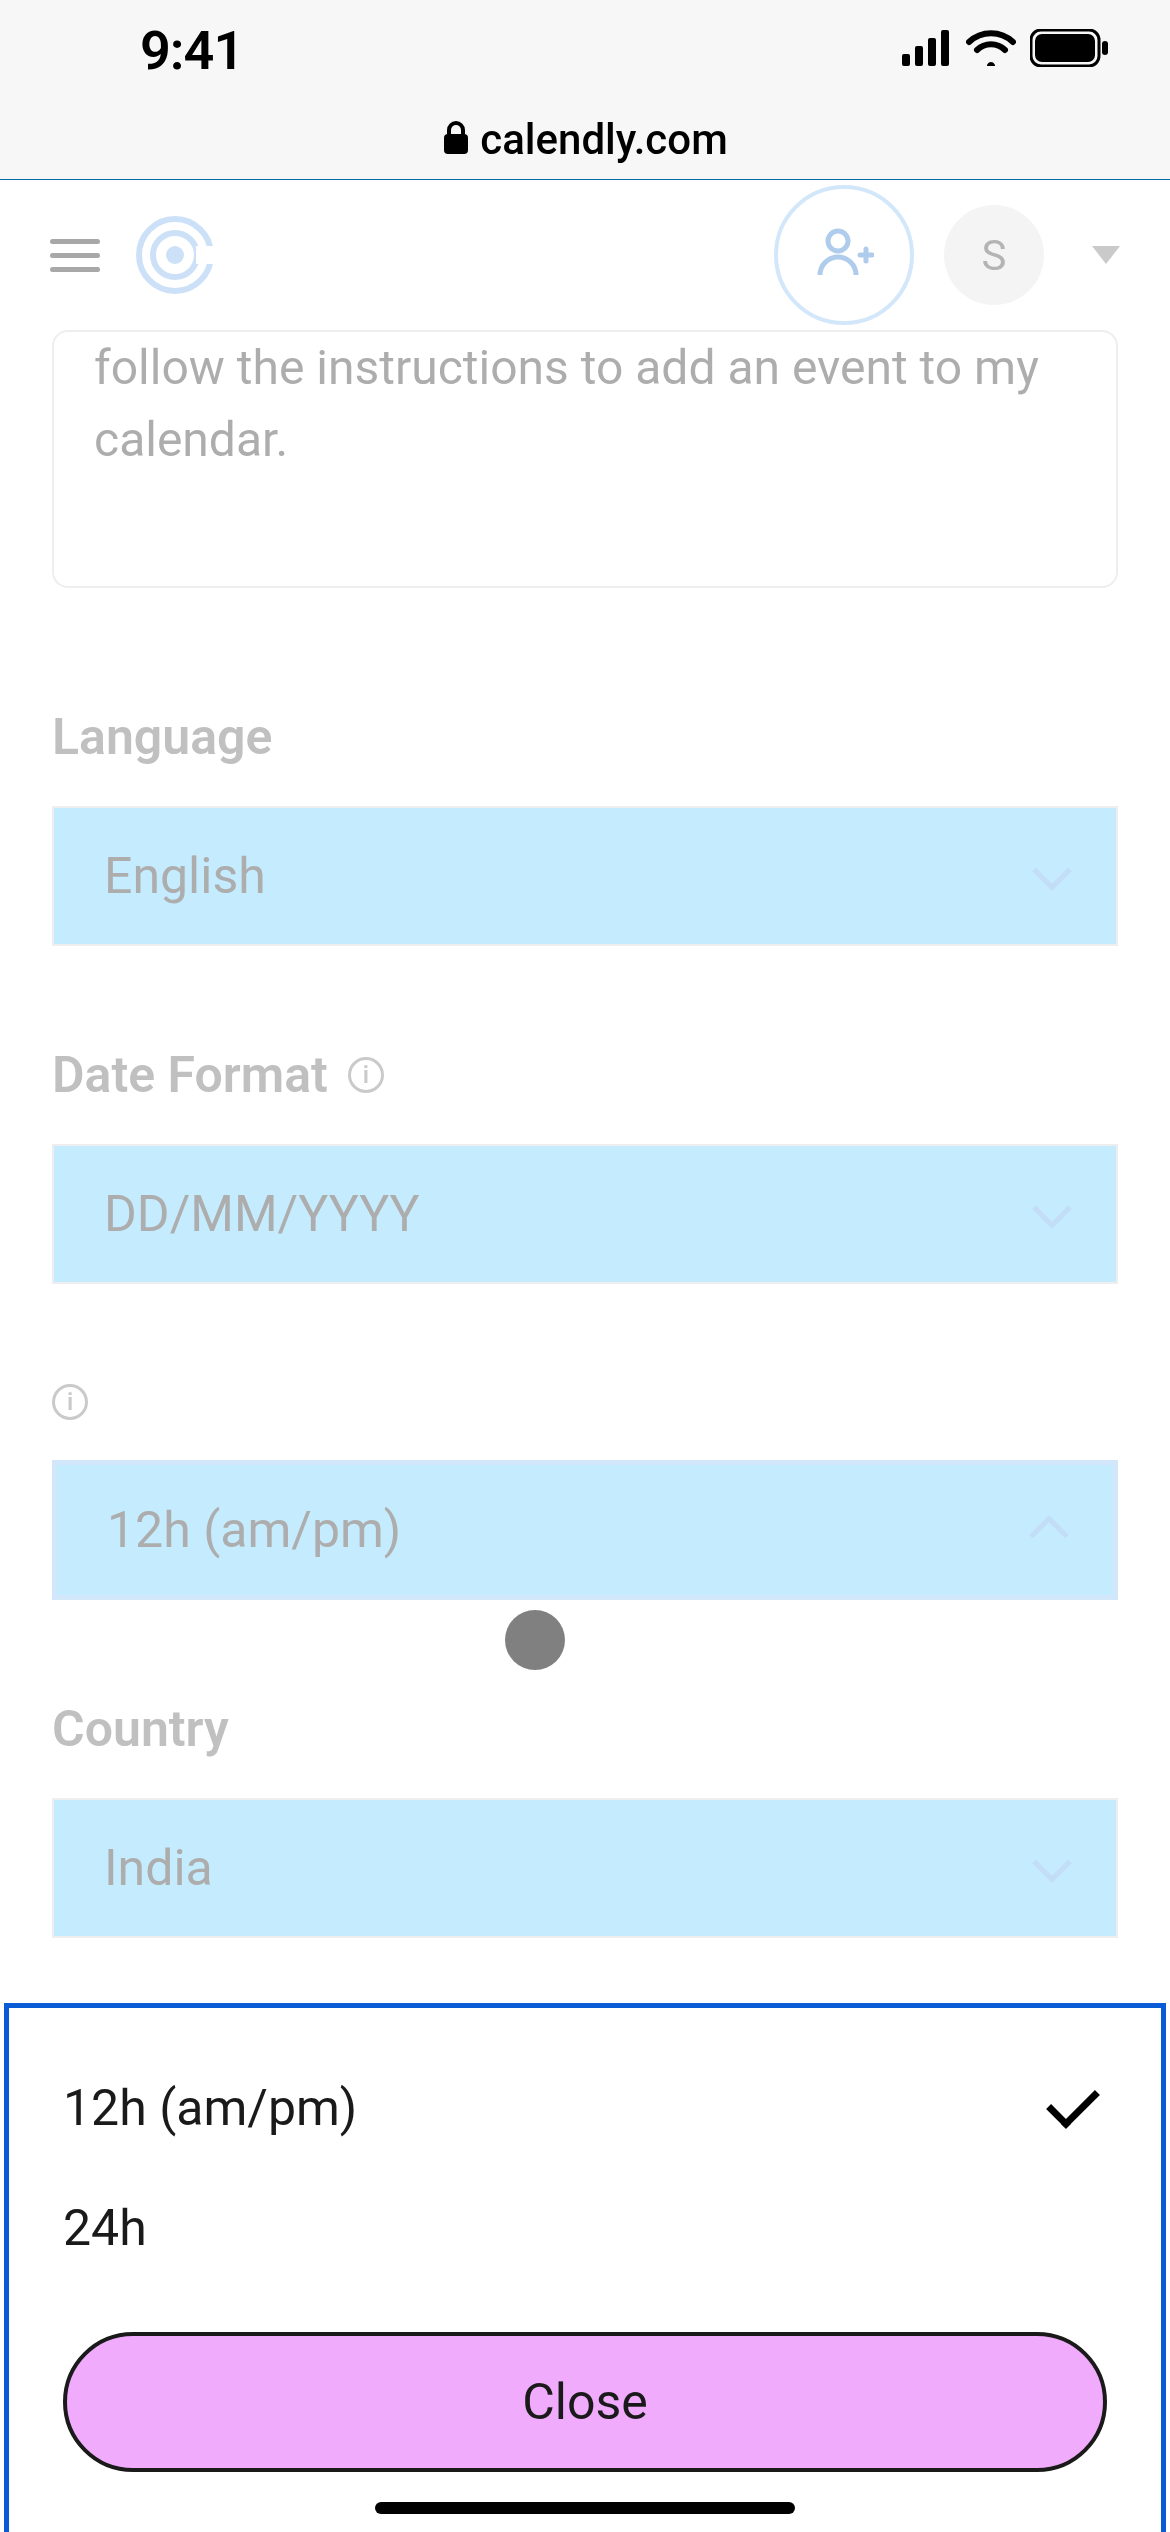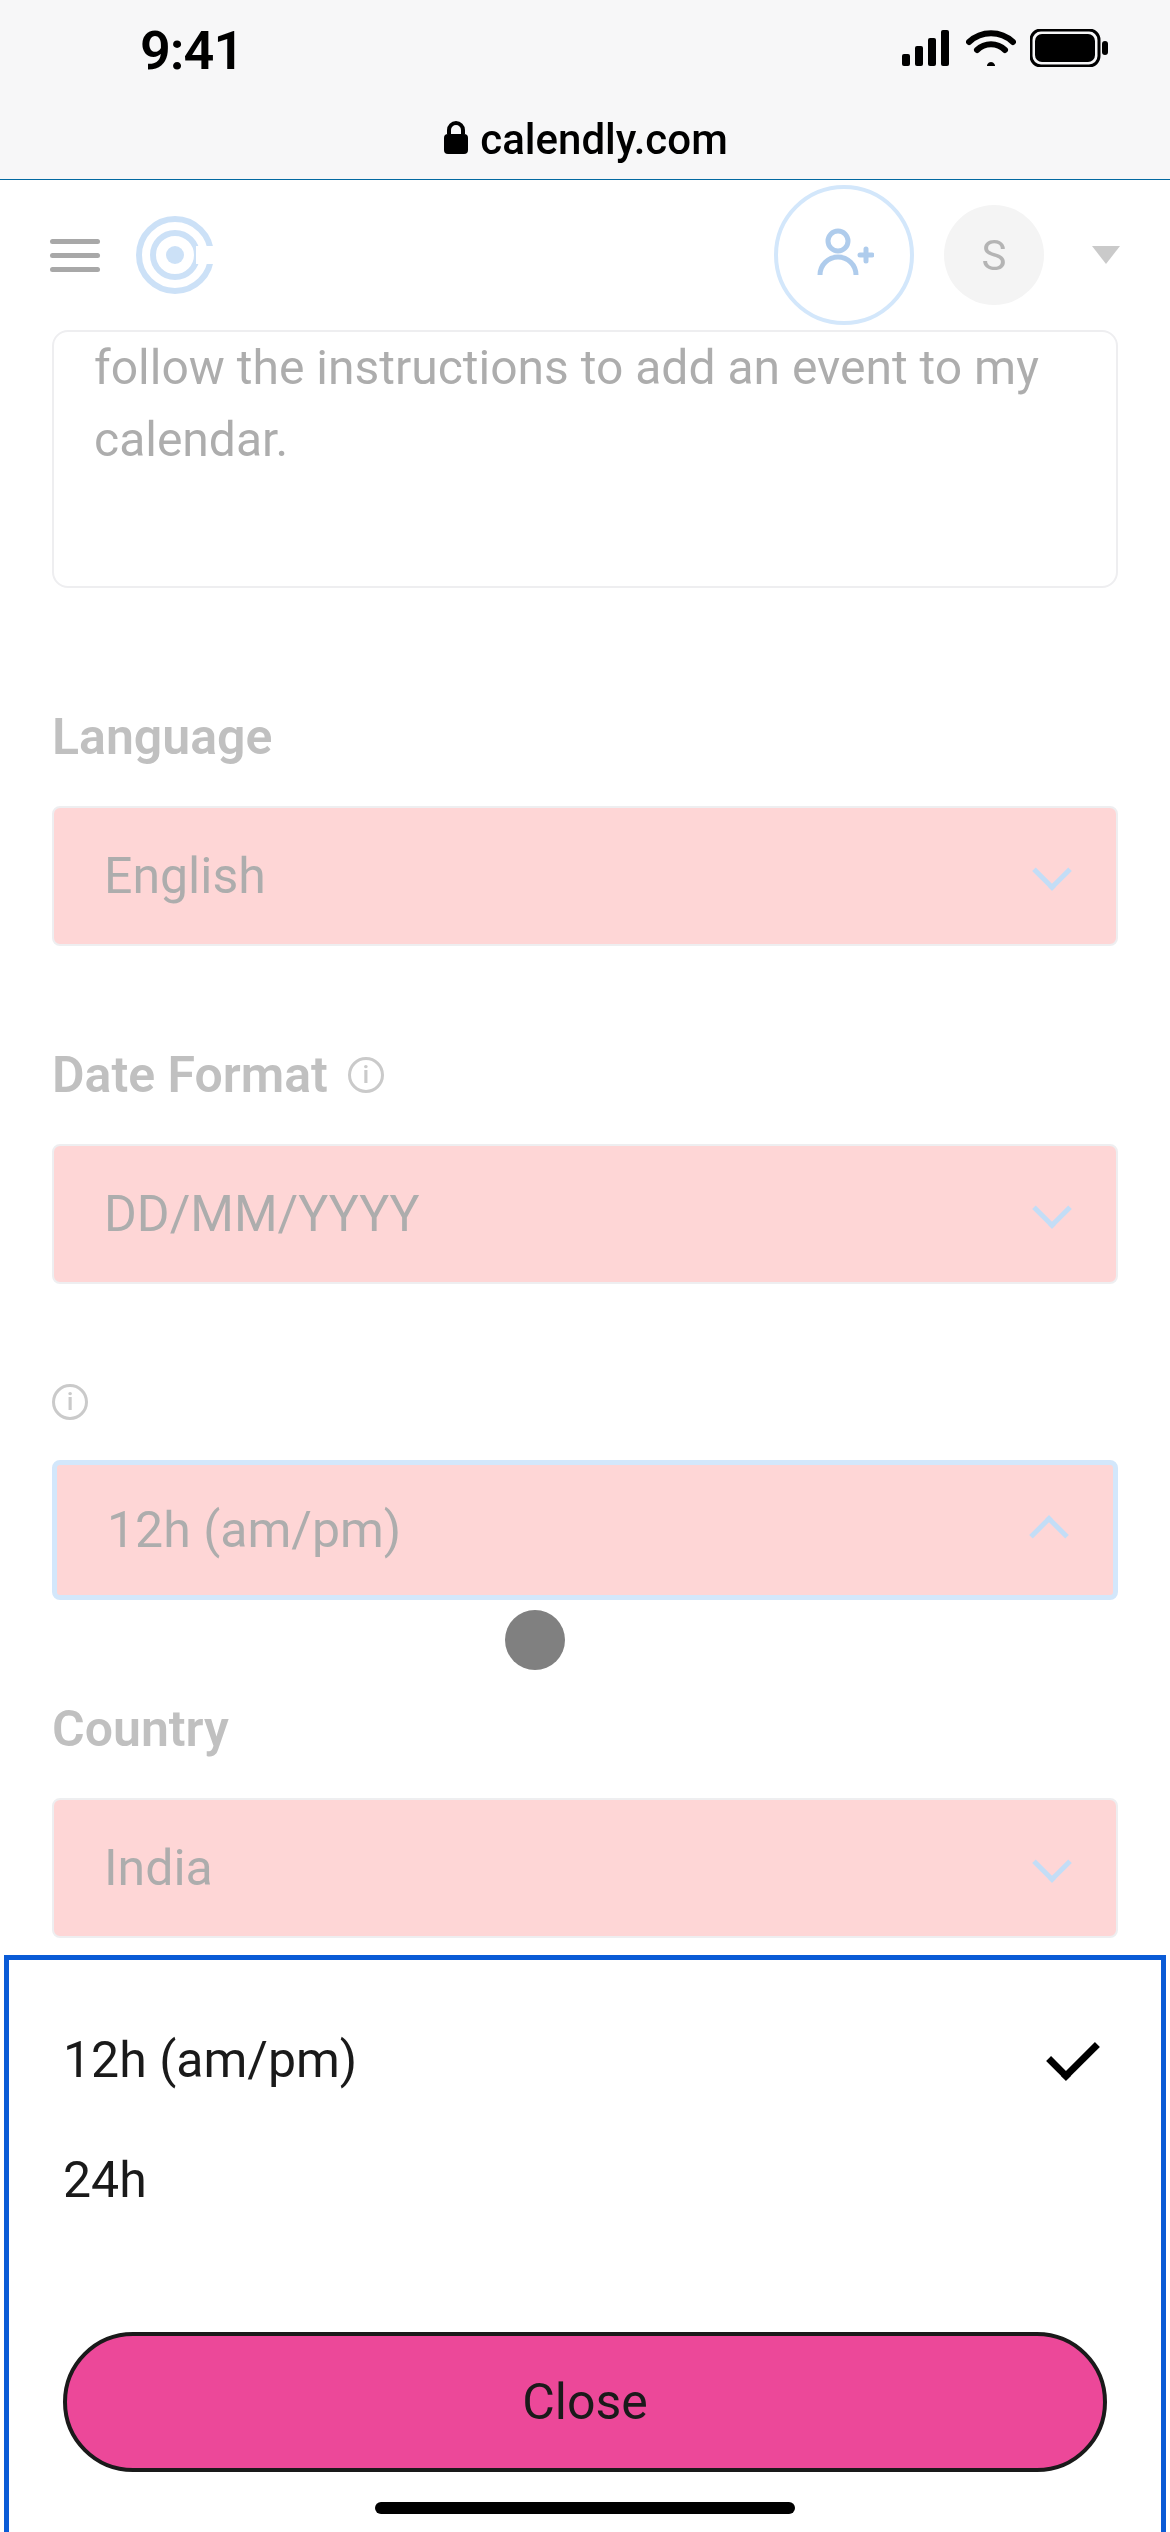--- a/index.html
+++ b/index.html
@@ -151,29 +151,29 @@
     border-radius: 50%;
     display: flex;
     align-items: center;
     justify-content: center;
     font-size: 24px;
     color: #8a8a8a;
     font-weight: 600;
   }
   .select {
     border: 2px solid #d9d9de;
-    border-radius: 8px;
+    border-radius: 0;
     height: 140px;
     display: flex;
     align-items: center;
     justify-content: space-between;
     padding: 0 50px;
     font-size: 50px;
     color: #4a4a4a;
-    background: #fca5a5;
+    background: #7dd3fc;
   }
   .select.active {
     border: 5px solid #9ec9f5;
   }
   .select-caret {
     width: 28px;
     height: 28px;
     border-right: 5px solid #7ab3ec;
     border-bottom: 5px solid #7ab3ec;
     transform: rotate(45deg);
@@ -220,30 +220,30 @@
   .checkmark {
     width: 48px;
     height: 28px;
     border-left: 7px solid #000;
     border-bottom: 7px solid #000;
     transform: rotate(-45deg);
     margin-top: -12px;
     margin-right: 10px;
   }
   .close-btn {
-    margin-top: 92px;
+    margin-top: 44px;
     height: 140px;
     border: 4px solid #1a1a1a;
     border-radius: 70px;
     display: flex;
     align-items: center;
     justify-content: center;
     font-size: 50px;
     color: #1a1a1a;
-    background: #ec4899;
+    background: #f0abfc;
   }
 
   
   .home-indicator {
     position: absolute;
     bottom: 18px;
     left: 50%;
     transform: translateX(-50%);
     width: 420px;
     height: 12px;

